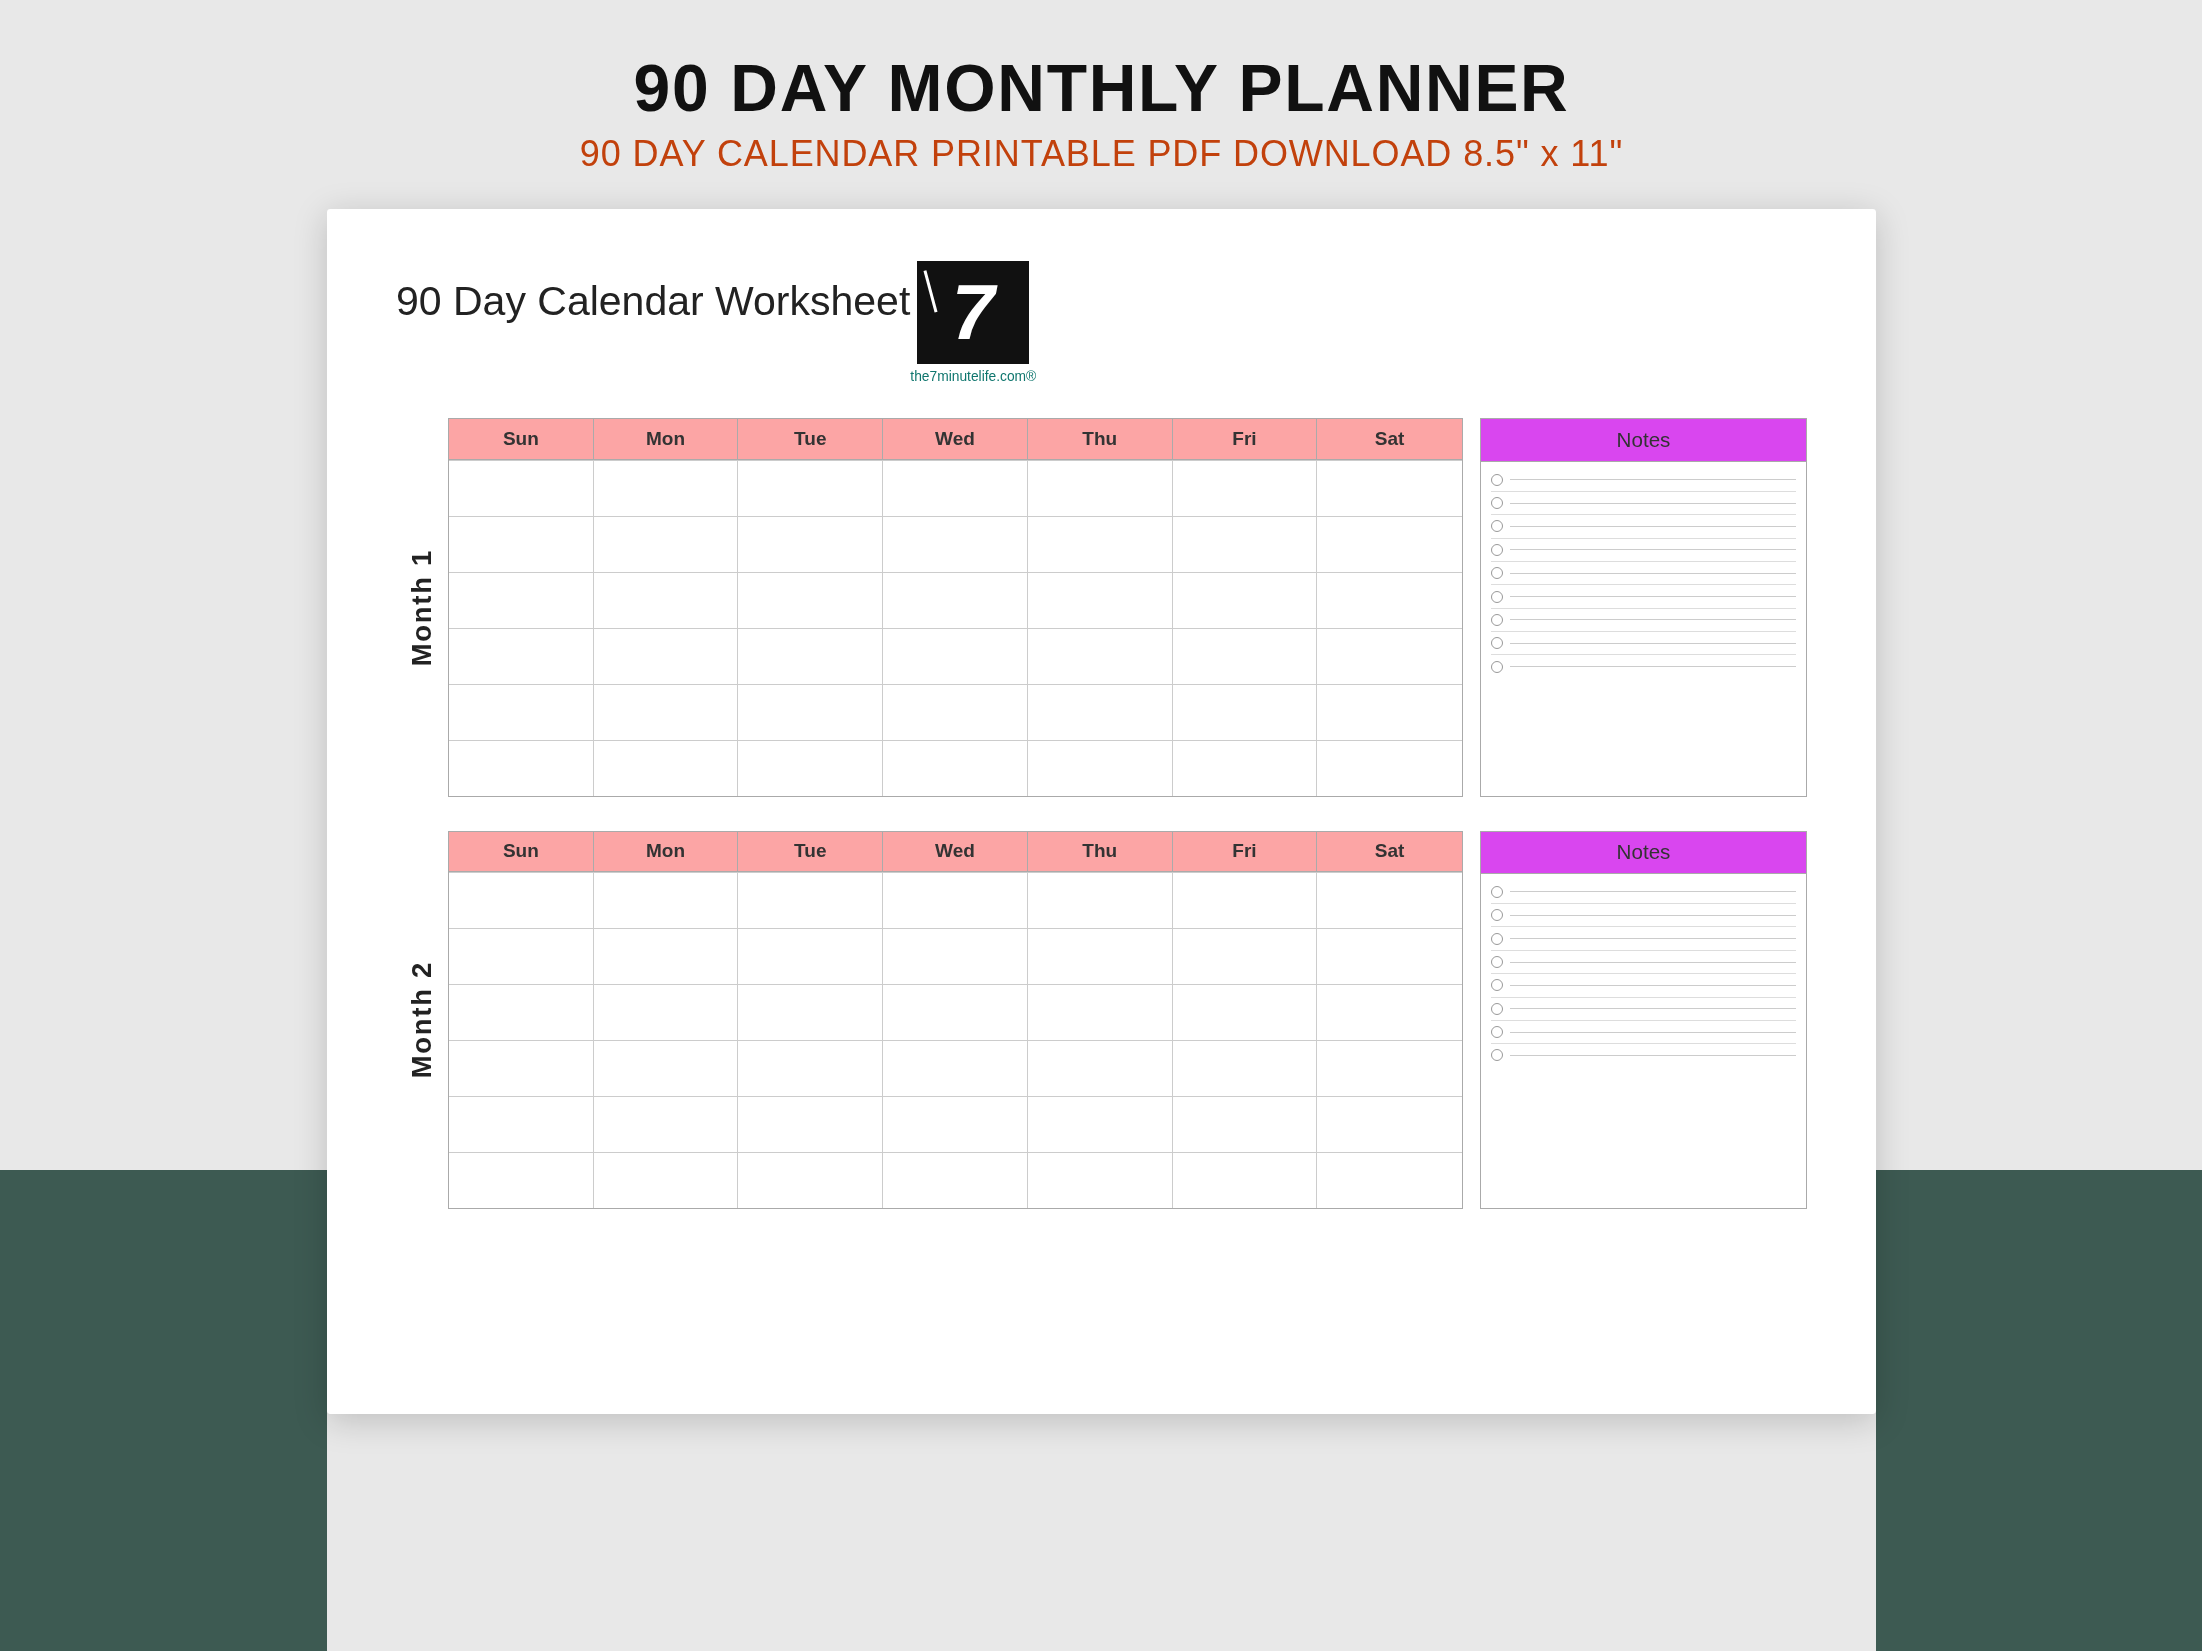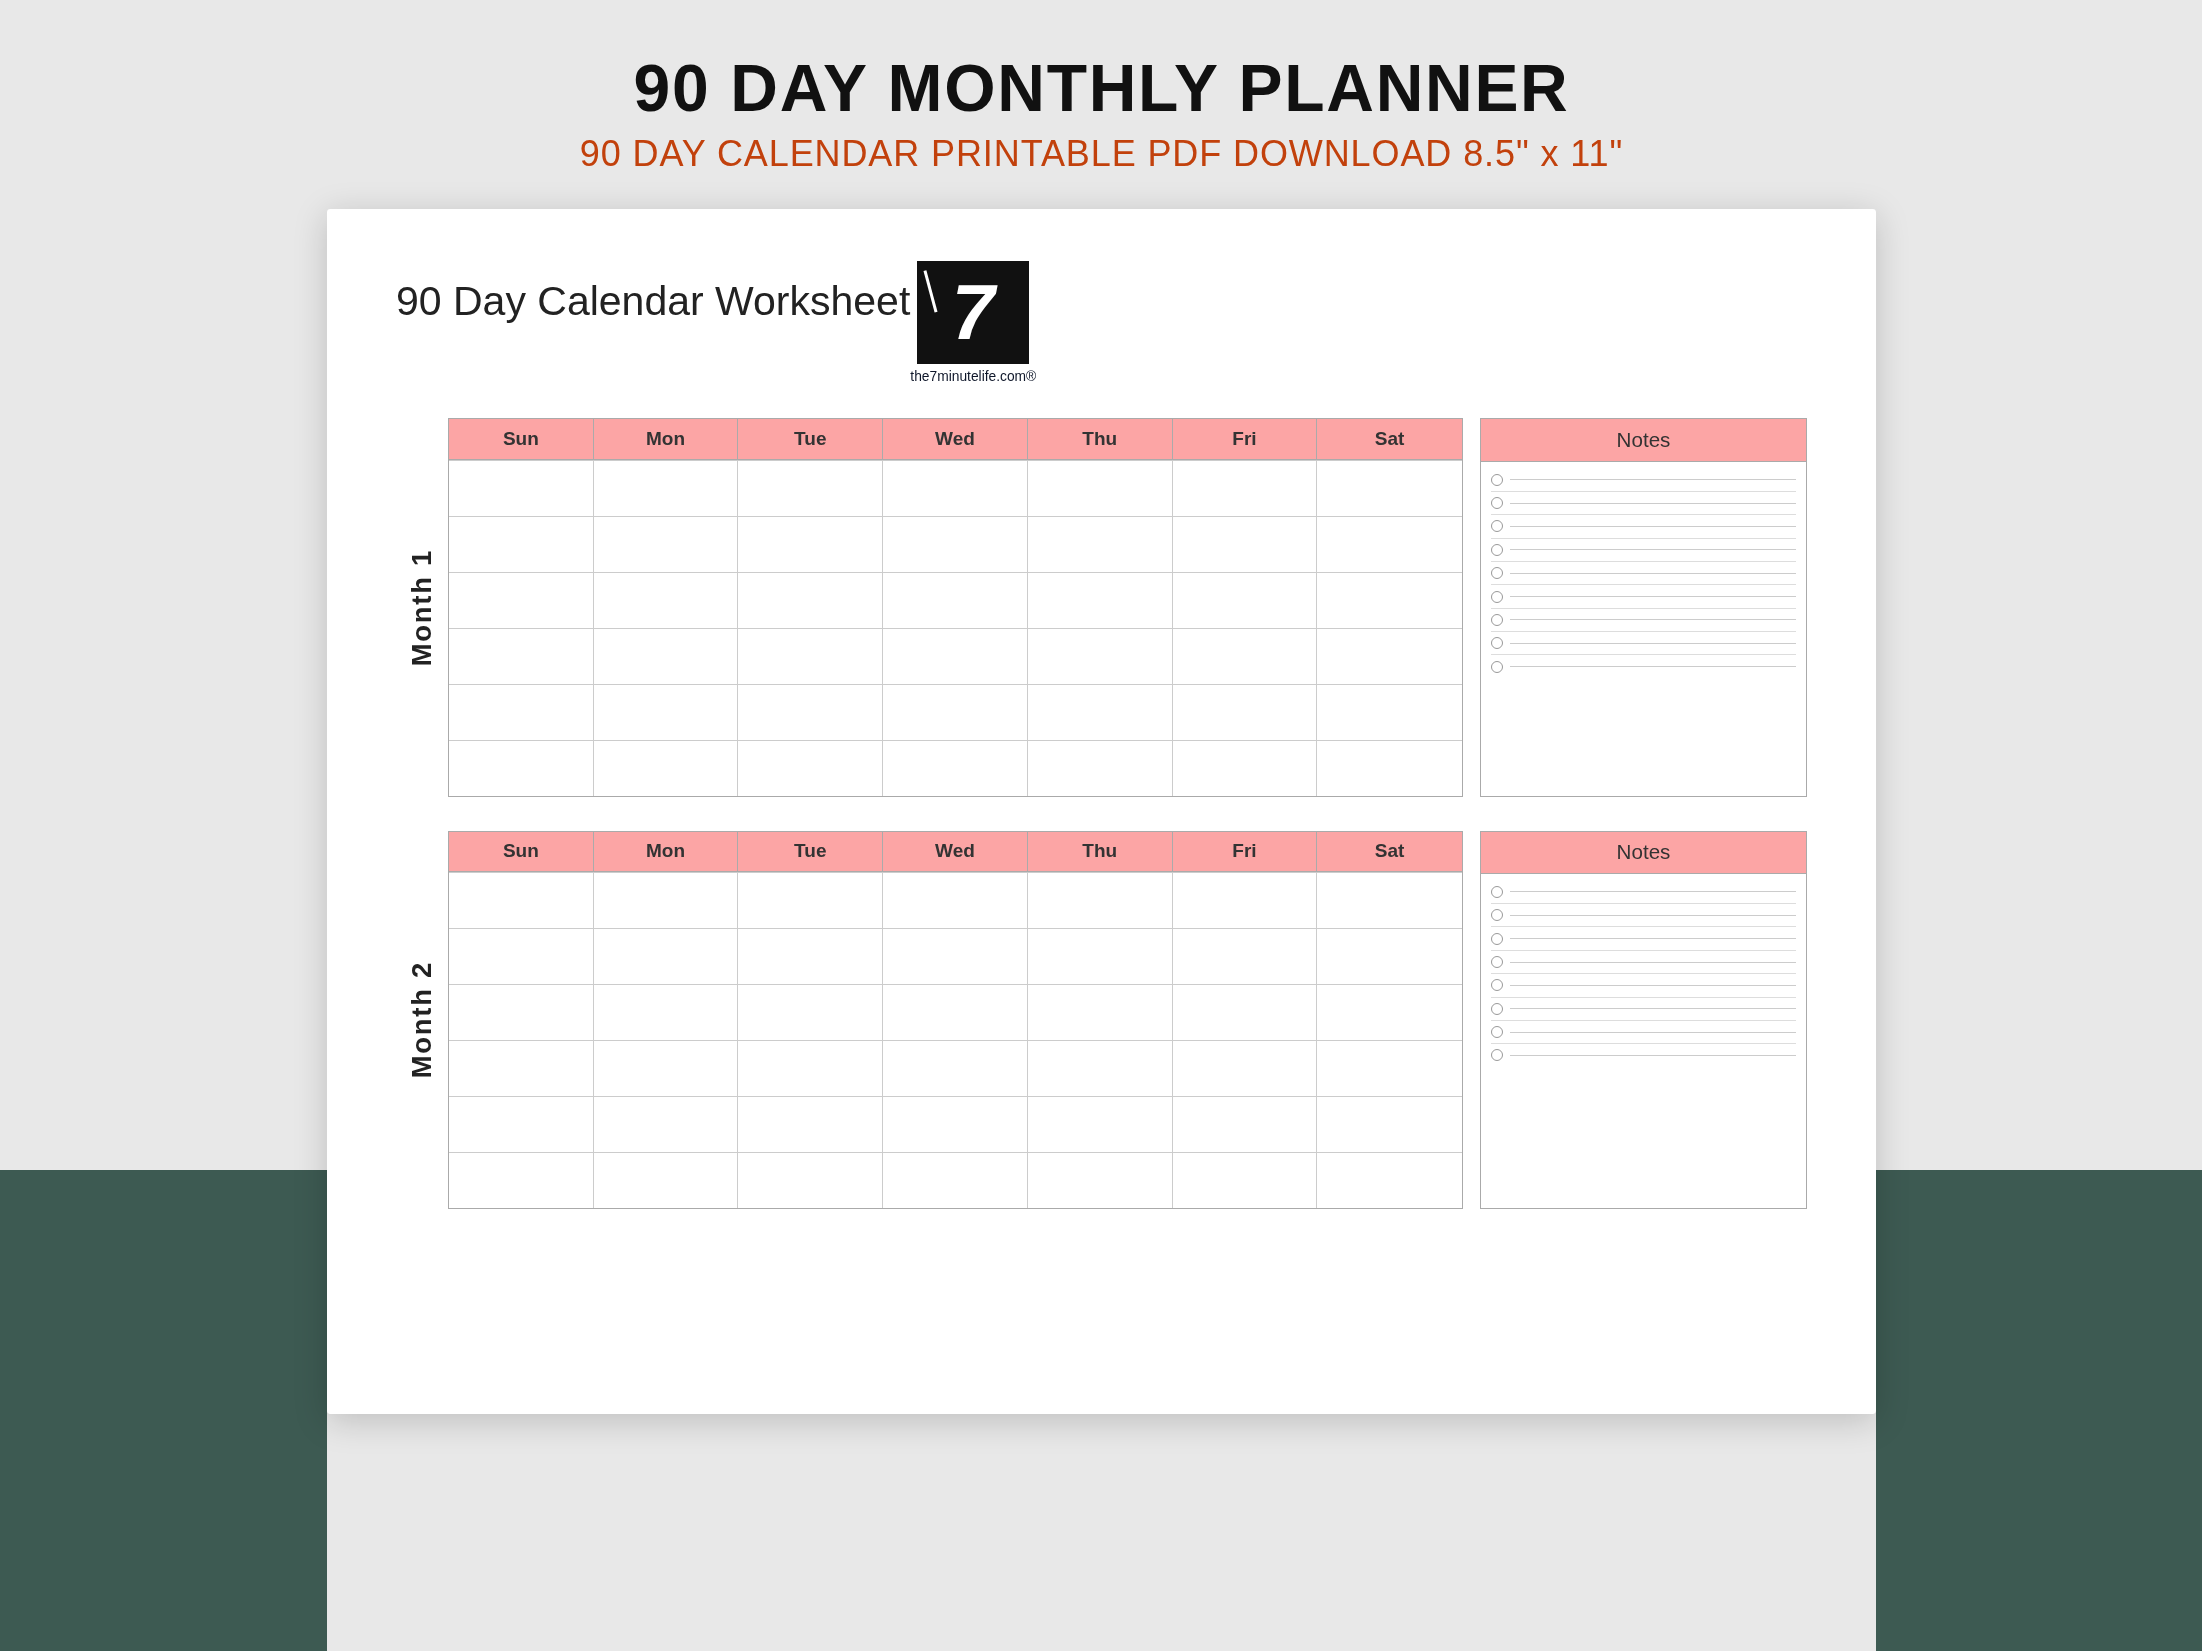--- a/index.html
+++ b/index.html
@@ -108,21 +108,21 @@
       position: absolute;
       top: 8.6px;
       left: 12px;
       width: 2.6px;
       height: 43px;
       background: #fff;
       transform: rotate(-15deg);
     }
     .logo-sub {
       font-size: 13.8px;
-      color: #0f172a;
+      color: #0f766e;
       margin-top: 5.2px;
     }
 
     
     .month-section {
       display: flex;
       align-items: stretch;
       margin-bottom: 34px;
       gap: 0;
     }
@@ -186,21 +186,21 @@
 
     
     .notes-wrap {
       width: 327px;
       flex-shrink: 0;
       margin-left: 17px;
       display: flex;
       flex-direction: column;
     }
     .notes-header {
-      background: #fca5a5;
+      background: #d946ef;
       border: 0.9px solid #aaa;
       text-align: center;
       font-size: 20.6px;
       font-weight: 500;
       color: #333;
       padding: 8.6px 0;
     }
     .notes-body {
       border-left: 0.9px solid #aaa;
       border-right: 0.9px solid #aaa;

